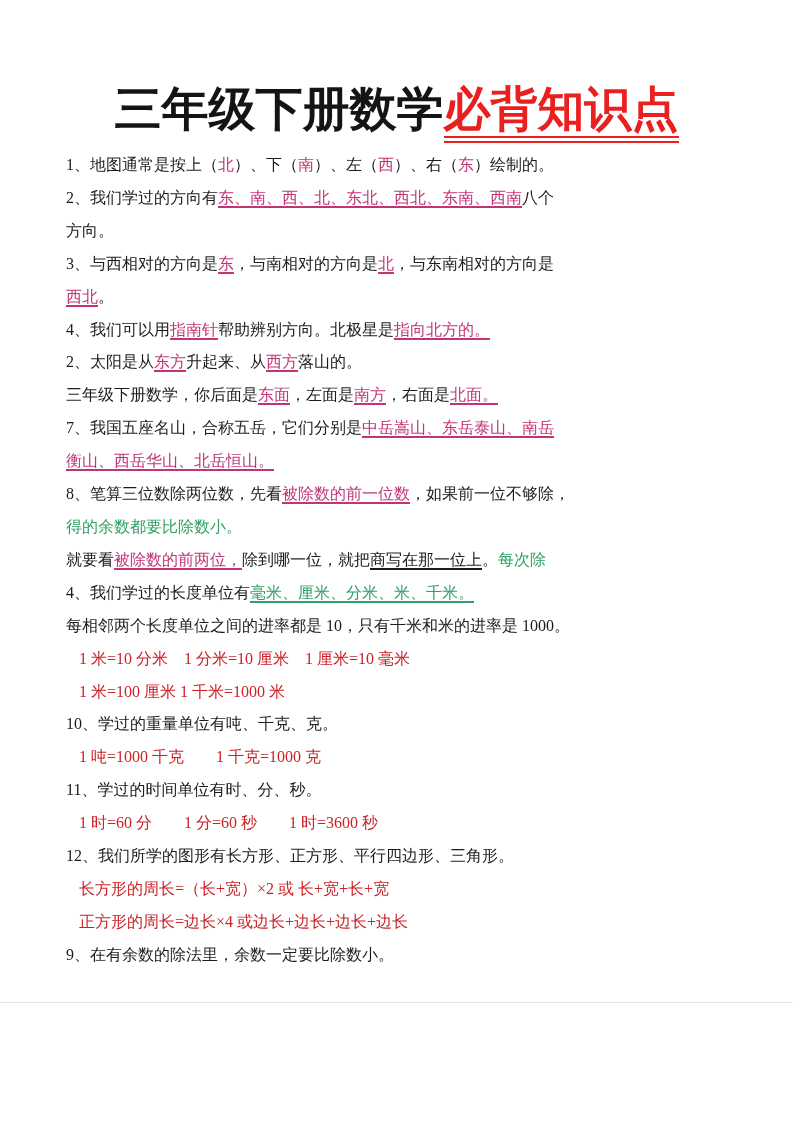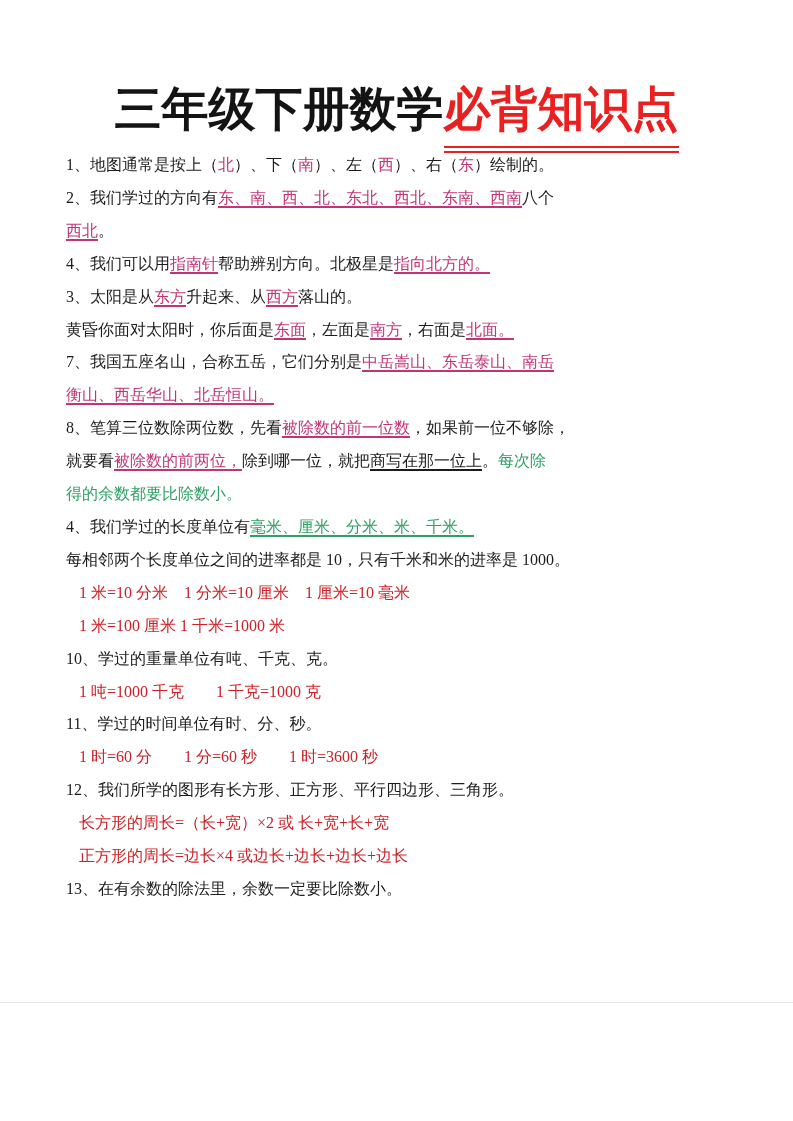--- a/index.html
+++ b/index.html
@@ -19,21 +19,21 @@
     font-size:47px;
     font-weight:bold;
     line-height:1.15;
     color:#141414;
     letter-spacing:0px;
     white-space:nowrap;
   }
   .title-red{
     color:var(--title_red);
     border-bottom:7px double var(--title_red);
-    padding-bottom:11px;
+    padding-bottom:1px;
   }
   .content{
     position:absolute;
     top:149px;left:66px;width:710px;
   }
   .line{
     margin:0;
     font-size:16px;
     line-height:32.9px;
     white-space:nowrap;
@@ -53,36 +53,38 @@
   }
 </style>
 </head>
 <body>
 
 <div class="page">
   <h1 class="title"><span>三年级下册数学</span><span class="title-red">必背知识点</span></h1>
   <div class="content">
       <p class="line"><span class="seg c-black">1、地图通常是按上（</span><span class="seg c-magenta">北</span><span class="seg c-black">）、下（</span><span class="seg c-magenta">南</span><span class="seg c-black">）、左（</span><span class="seg c-magenta">西</span><span class="seg c-black">）、右（</span><span class="seg c-magenta">东</span><span class="seg c-black">）绘制的。</span></p>
       <p class="line"><span class="seg c-black">2、我们学过的方向有</span><span class="seg c-magenta u">东、南、西、北、东北、西北、东南、西南</span><span class="seg c-black">八个</span></p>
+      <p class="line"><span class="seg c-black">方向。</span></p>
+      <p class="line"><span class="seg c-black">3、与西相对的方向是</span><span class="seg c-magenta u">东</span><span class="seg c-black">，与南相对的方向是</span><span class="seg c-magenta u">北</span><span class="seg c-black">，与东南相对的方向是</span></p>
       <p class="line"><span class="seg c-magenta u">西北</span><span class="seg c-black">。</span></p>
       <p class="line"><span class="seg c-black">4、我们可以用</span><span class="seg c-magenta u">指南针</span><span class="seg c-black">帮助辨别方向。北极星是</span><span class="seg c-magenta u">指向北方的。</span></p>
-      <p class="line"><span class="seg c-black">3、太阳是从</span><span class="seg c-magenta u">东方</span><span class="seg c-black">升起来、从</span><span class="seg c-magenta u">西方</span><span class="seg c-black">落山的。</span></p>
-      <p class="line"><span class="seg c-black">黄昏你面对太阳时，你后面是</span><span class="seg c-magenta u">东面</span><span class="seg c-black">，左面是</span><span class="seg c-magenta u">南方</span><span class="seg c-black">，右面是</span><span class="seg c-magenta u">北面。</span></p>
+      <p class="line"><span class="seg c-black">2、太阳是从</span><span class="seg c-magenta u">东方</span><span class="seg c-black">升起来、从</span><span class="seg c-magenta u">西方</span><span class="seg c-black">落山的。</span></p>
+      <p class="line"><span class="seg c-black">三年级下册数学，你后面是</span><span class="seg c-magenta u">东面</span><span class="seg c-black">，左面是</span><span class="seg c-magenta u">南方</span><span class="seg c-black">，右面是</span><span class="seg c-magenta u">北面。</span></p>
       <p class="line"><span class="seg c-black">7、我国五座名山，合称五岳，它们分别是</span><span class="seg c-magenta u">中岳嵩山、东岳泰山、南岳</span></p>
       <p class="line"><span class="seg c-magenta u">衡山、西岳华山、北岳恒山。</span></p>
       <p class="line"><span class="seg c-black">8、笔算三位数除两位数，先看</span><span class="seg c-magenta u">被除数的前一位数</span><span class="seg c-black">，如果前一位不够除，</span></p>
+      <p class="line"><span class="seg c-green">得的余数都要比除数小。</span></p>
       <p class="line"><span class="seg c-black">就要看</span><span class="seg c-magenta u">被除数的前两位，</span><span class="seg c-black">除到哪一位，就把</span><span class="seg c-black u">商写在那一位上</span><span class="seg c-black">。</span><span class="seg c-green">每次除</span></p>
-      <p class="line"><span class="seg c-green">得的余数都要比除数小。</span></p>
       <p class="line"><span class="seg c-black">4、我们学过的长度单位有</span><span class="seg c-green u">毫米、厘米、分米、米、千米。</span></p>
       <p class="line"><span class="seg c-black">每相邻两个长度单位之间的进率都是 10，只有千米和米的进率是 1000。</span></p>
       <p class="line indent"><span class="seg c-red">1 米=10 分米　1 分米=10 厘米　1 厘米=10 毫米</span></p>
       <p class="line indent"><span class="seg c-red">1 米=100 厘米 1 千米=1000 米</span></p>
       <p class="line"><span class="seg c-black">10、学过的重量单位有吨、千克、克。</span></p>
       <p class="line indent"><span class="seg c-red">1 吨=1000 千克　　1 千克=1000 克</span></p>
       <p class="line"><span class="seg c-black">11、学过的时间单位有时、分、秒。</span></p>
       <p class="line indent"><span class="seg c-red">1 时=60 分　　1 分=60 秒　　1 时=3600 秒</span></p>
       <p class="line"><span class="seg c-black">12、我们所学的图形有长方形、正方形、平行四边形、三角形。</span></p>
       <p class="line indent"><span class="seg c-red">长方形的周长=（长+宽）×2 或 长+宽+长+宽</span></p>
       <p class="line indent"><span class="seg c-red">正方形的周长=边长×4 或边长+边长+边长+边长</span></p>
-      <p class="line"><span class="seg c-black">13、在有余数的除法里，余数一定要比除数小。</span></p>
+      <p class="line"><span class="seg c-black">9、在有余数的除法里，余数一定要比除数小。</span></p>
     </div>
   <div class="faint-rule"></div>
 </div>
 
 </body></html>

